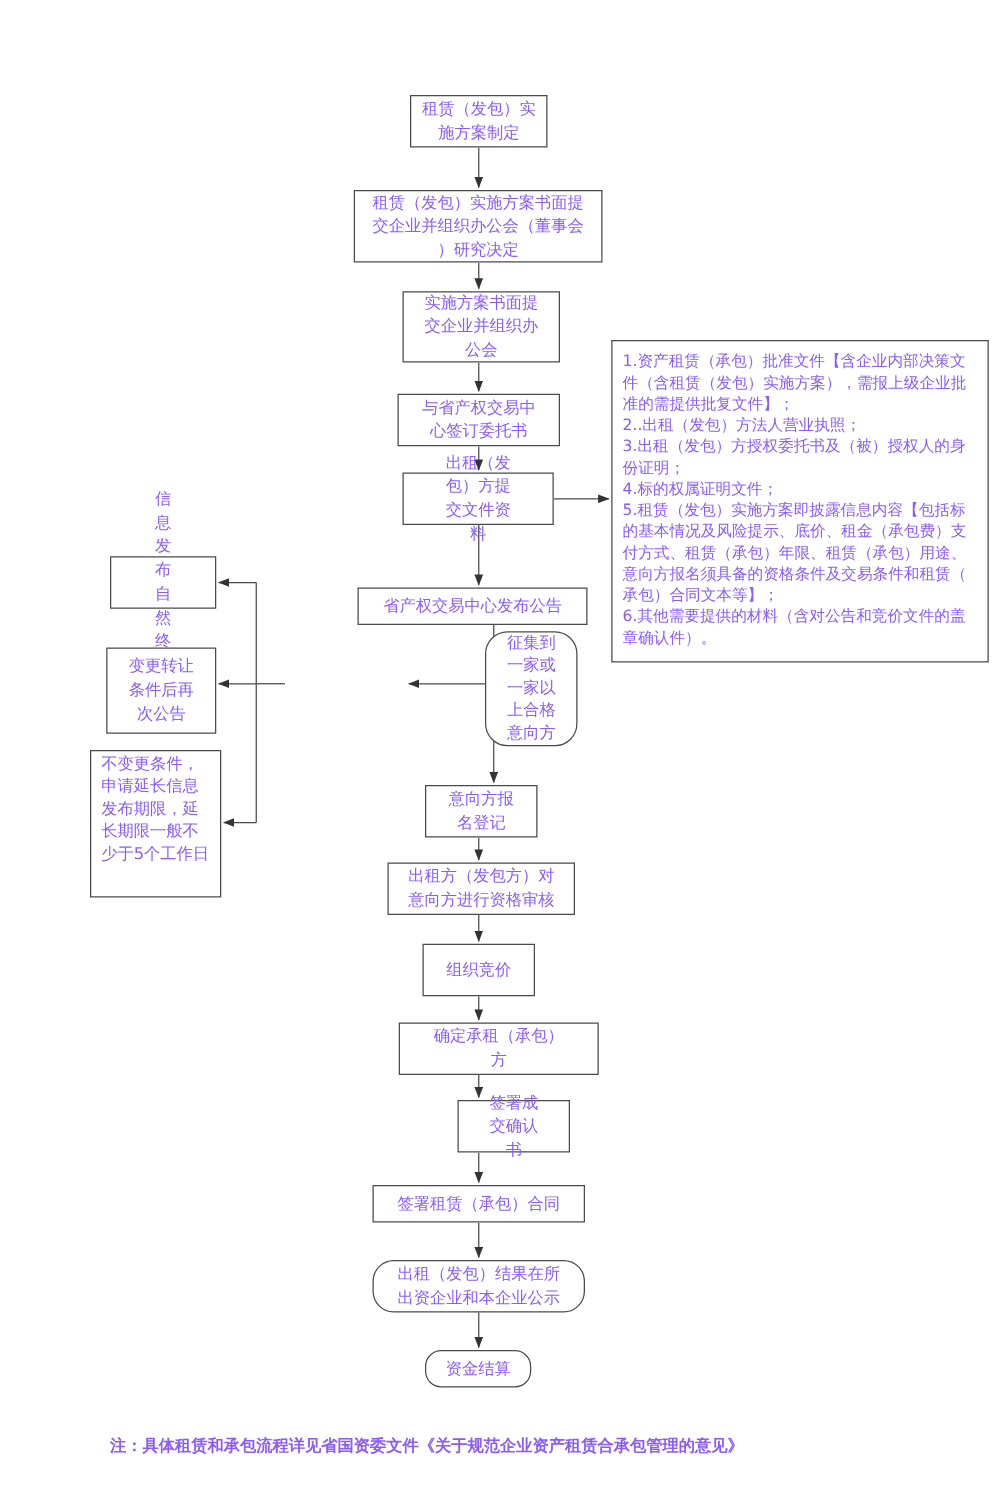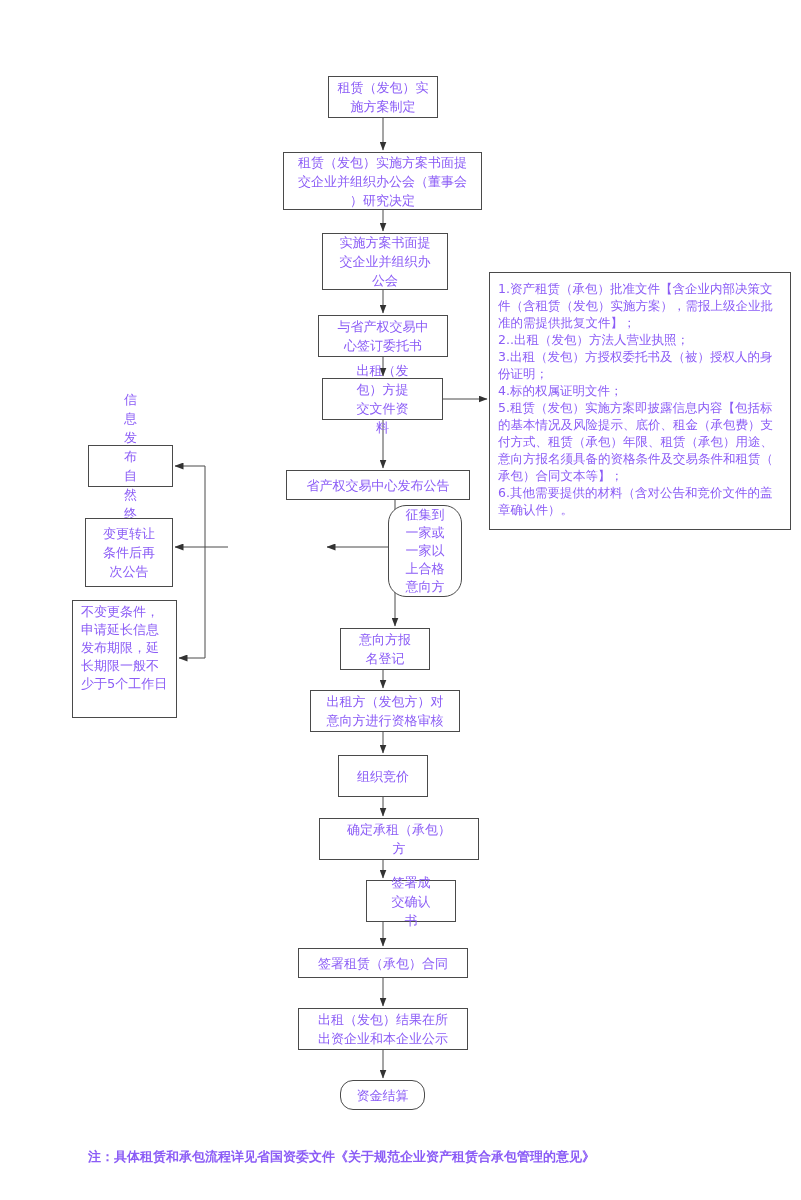--- a/index.html
+++ b/index.html
@@ -110,19 +110,19 @@
   <div class="node" style="left:310px;top:690px;width:150px;height:42px;padding:11px 14px;">出租方（发包方）对意向方进行资格审核</div>
 
   <div class="node" style="left:338px;top:755px;width:90px;height:42px;padding:0 6px;">组织竞价</div>
 
   <div class="node" style="left:302px;top:818px;width:160px;height:42px;padding:0 24px;margin-left:17px;">确定承租（承包）方</div>
 
   <div class="node" style="left:338px;top:880px;width:90px;height:42px;padding:0 20px;margin-left:28px;">签署成交确认书</div>
 
   <div class="node" style="left:298px;top:948px;width:170px;height:30px;padding:0 6px;">签署租赁（承包）合同</div>
 
-  <div class="node" style="left:298px;top:1008px;width:170px;height:42px;padding:0 18px;">出租（发包）结果在所出资企业和本企业公示</div>
+  <div class="node" style="left:298px;top:1008px;width:170px;height:42px;padding:0 18px;border-radius:17px;">出租（发包）结果在所出资企业和本企业公示</div>
 
   <div class="node" style="left:340px;top:1080px;width:85px;height:30px;padding:0 6px;border-radius:13px;">资金结算</div>
 
   <div class="footer" style="left:88px;top:1148px;">注：具体租赁和承包流程详见省国资委文件《关于规范企业资产租赁合承包管理的意见》</div>
 
 </div>
 
 </body></html>

